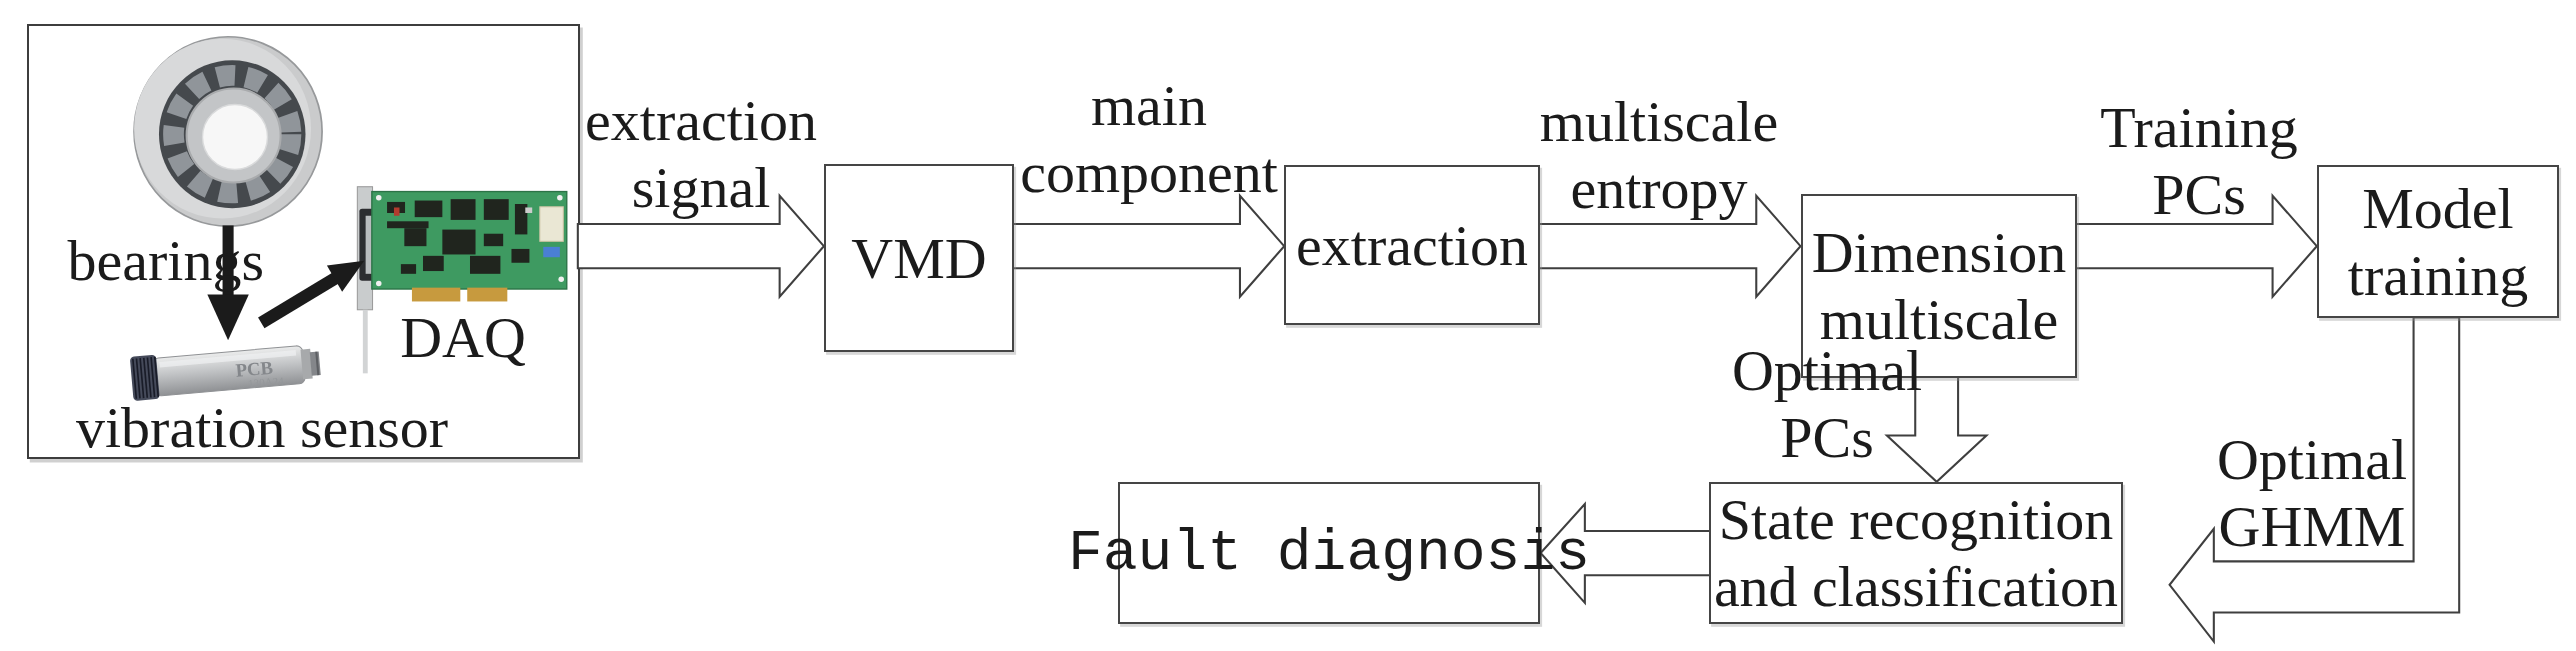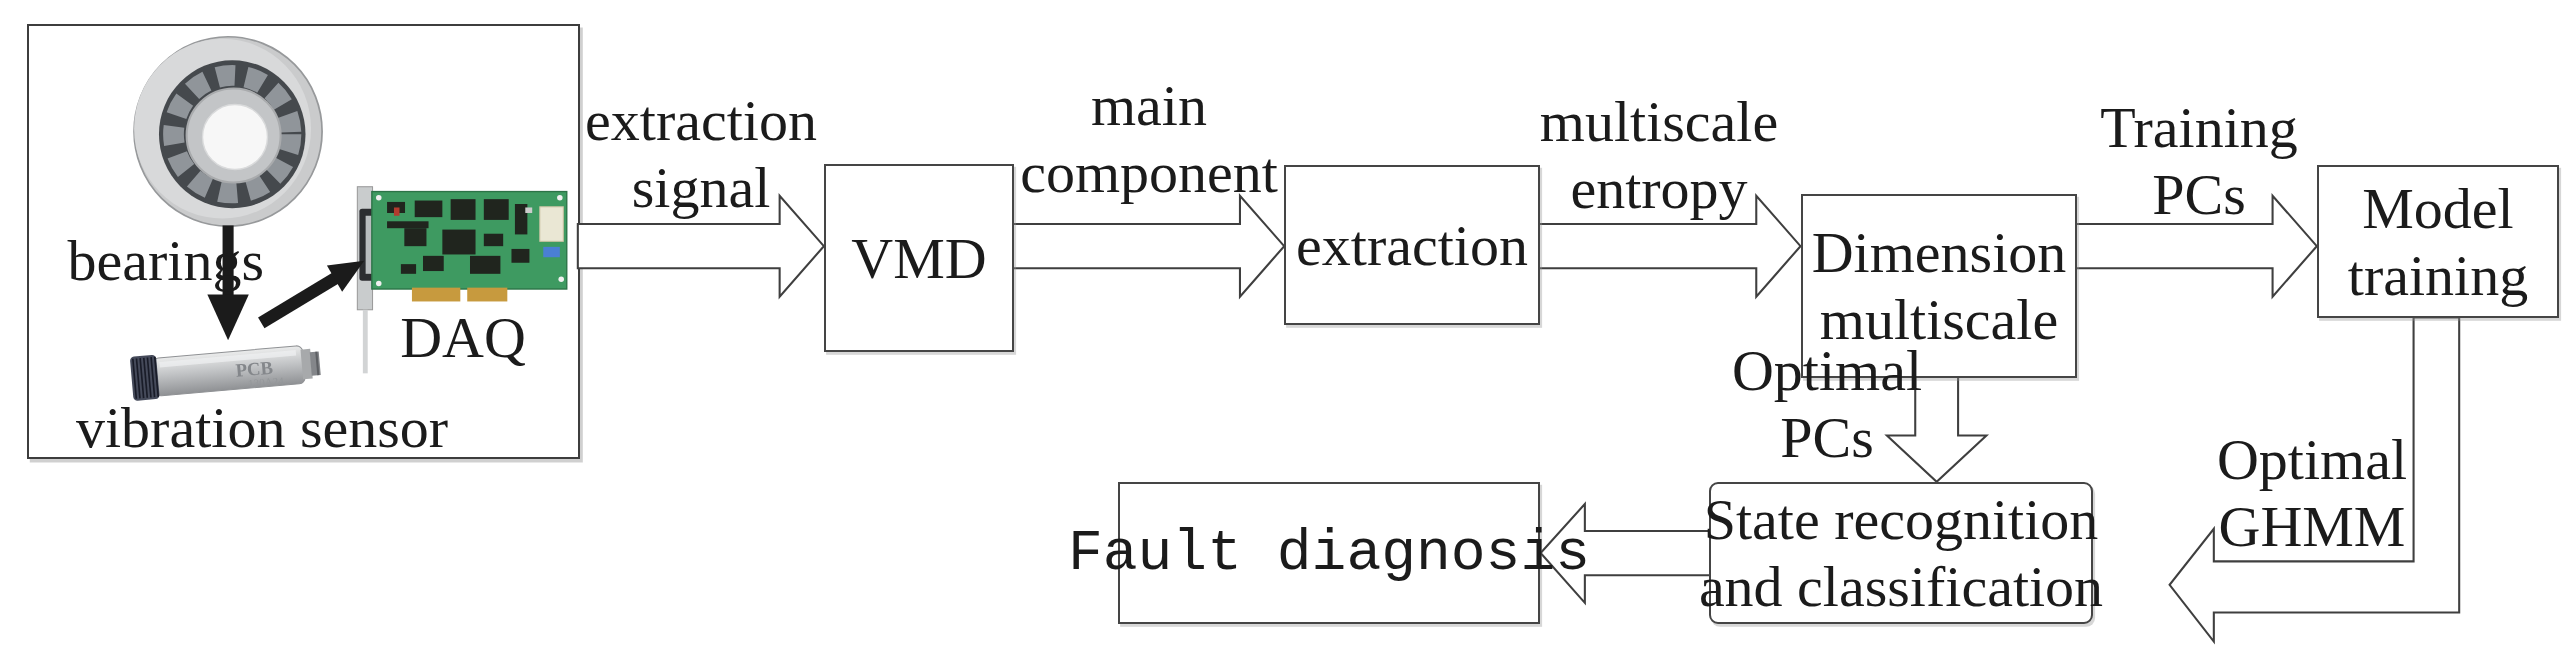--- a/index.html
+++ b/index.html
@@ -139,21 +139,21 @@
   <div class="box" style="left:1801px;top:166px;width:276px;height:184px;margin-top:28px;">
     <span>Dimension</span>
     <span>multiscale</span>
   </div>
 
   <div class="box" style="left:2317px;top:165px;width:242px;height:153px;">
     <span>Model</span>
     <span>training</span>
   </div>
 
-  <div class="box" style="left:1709px;top:482px;width:384px;height:142px;border-radius:9px;">
+  <div class="box" style="left:1709px;top:482px;width:414px;height:142px;">
     <span>State recognition</span>
     <span>and classification</span>
   </div>
 
   <div class="box" style="left:1118px;top:482px;width:422px;height:142px;font-family:Liberation Mono, monospace;">
     <span>Fault diagnosis</span>
   </div>
 
   <div class="lbl" style="left:563px;top:87px;">
     <span>extraction</span>

